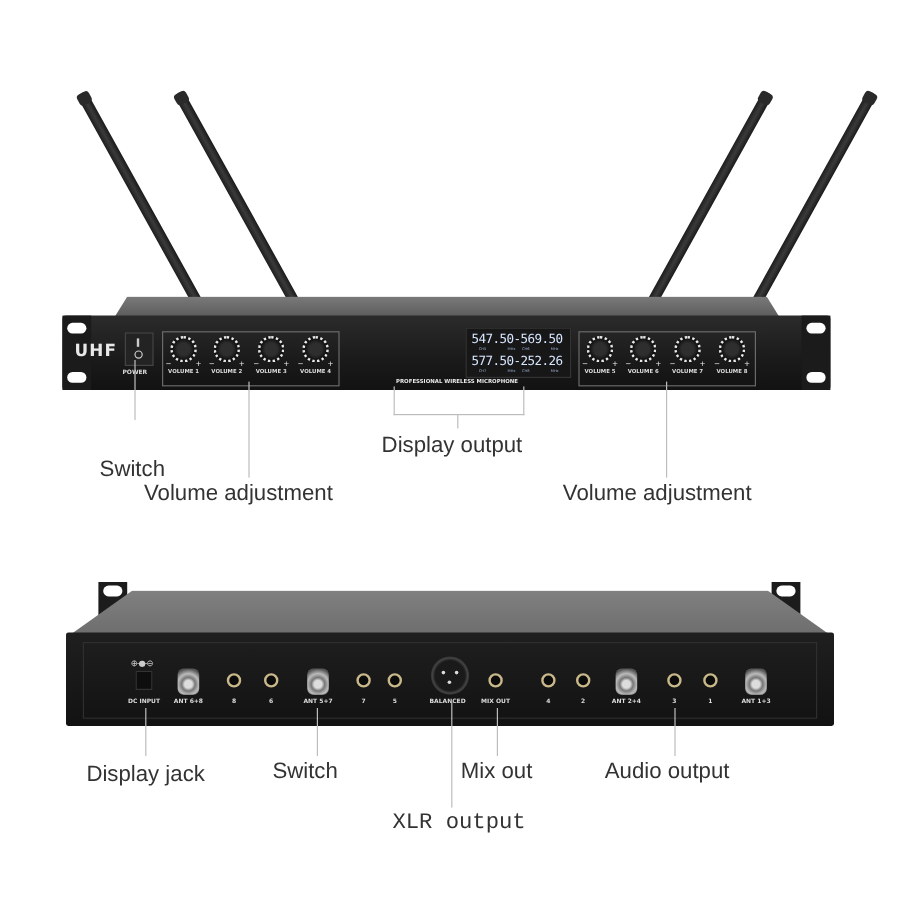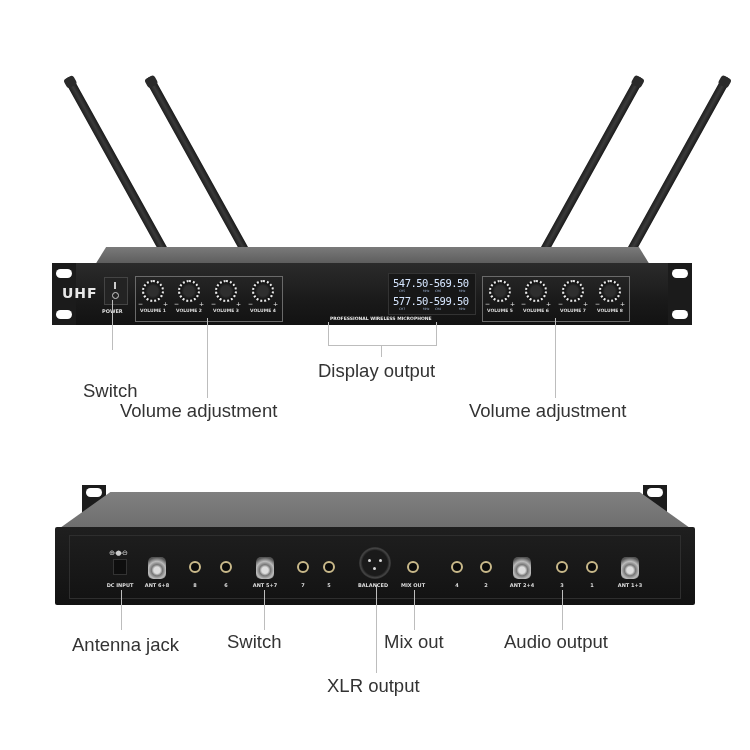--- a/index.html
+++ b/index.html
@@ -103,21 +103,21 @@
         <div class="kl">VOLUME 4</div>
       </div>
     </div>
 
     <div class="lcd-box" style="left:336px; width:86px;">
       <div class="lcd-row" style="top:3px;text-align:right;">547.50-569.50</div>
       <div class="lcd-sub" style="left:10px; top:15px;">CH5</div>
       <div class="lcd-sub" style="left:34px; top:15px;">MHz</div>
       <div class="lcd-sub" style="left:46px; top:15px;">CH6</div>
       <div class="lcd-sub" style="left:70px; top:15px;">MHz</div>
-      <div class="lcd-row" style="top:21px;">577.50-599.50</div>
+      <div class="lcd-row" style="top:21px;">577.50-252.26</div>
       <div class="lcd-sub" style="left:10px; top:33px;">CH7</div>
       <div class="lcd-sub" style="left:34px; top:33px;">MHz</div>
       <div class="lcd-sub" style="left:46px; top:33px;">CH8</div>
       <div class="lcd-sub" style="left:70px; top:33px;">MHz</div>
     </div>
     <div class="pwm">PROFESSIONAL WIRELESS MICROPHONE</div>
 
     <div class="knob-panel" style="left:430px; width:146px;">
       <div class="knob" style="left:2px;">
         <div class="dial"></div>
@@ -227,17 +227,17 @@
     <div class="plabel" style="left:575px;">ANT 1+3</div>
   </div>
 </div>
 
 <div class="callout-line" style="left:121px; top:590px; width:1px; height:40px;"></div>
 <div class="callout-line" style="left:264px; top:590px; width:1px; height:40px;"></div>
 <div class="callout-line" style="left:376px; top:585px; width:1px; height:88px;"></div>
 <div class="callout-line" style="left:414px; top:590px; width:1px; height:40px;"></div>
 <div class="callout-line" style="left:562px; top:590px; width:1px; height:40px;"></div>
 
-<div class="label" style="left:72px; top:634px;">Antenna jack</div>
+<div class="label" style="left:72px; top:634px;">Display jack</div>
 <div class="label" style="left:227px; top:631px;">Switch</div>
 <div class="label" style="left:384px; top:631px;">Mix out</div>
 <div class="label" style="left:504px; top:631px;">Audio output</div>
-<div class="label" style="left:327px; top:675px;">XLR output</div>
+<div class="label" style="left:327px; top:675px;font-family:Liberation Mono, monospace;">XLR output</div>
 
 </body></html>

